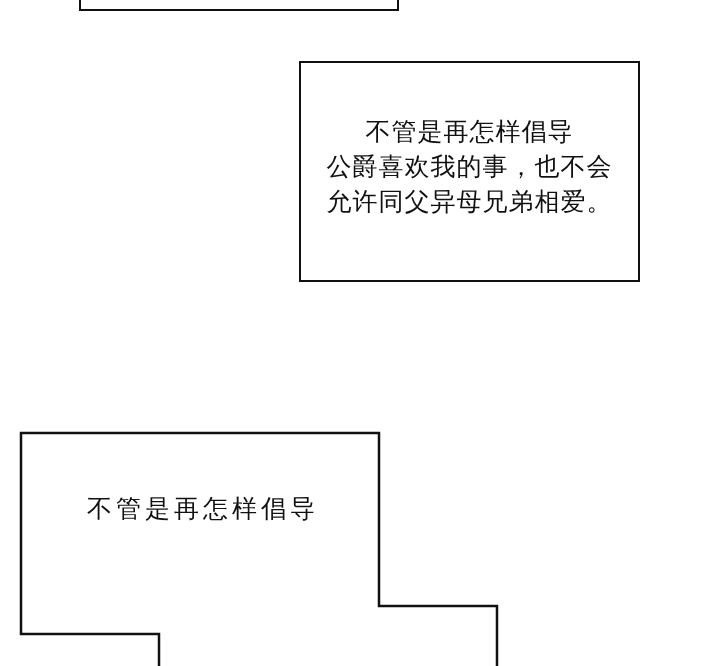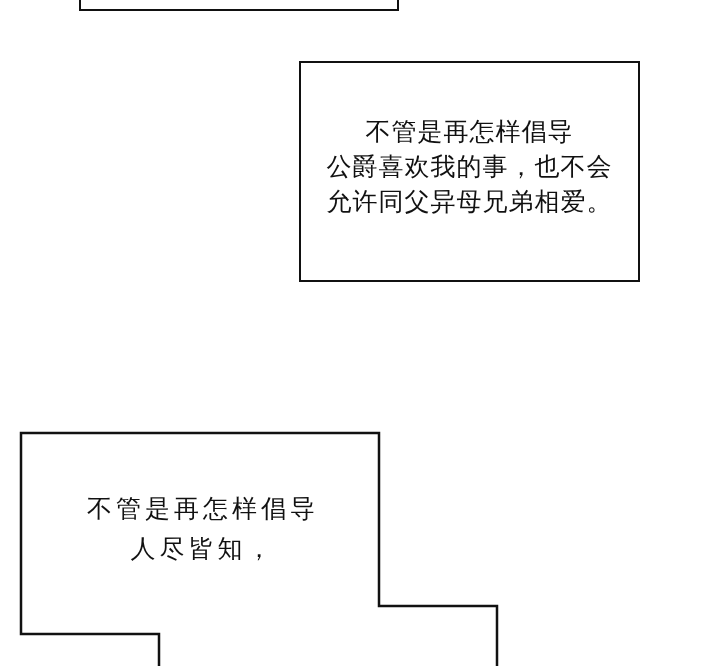--- a/index.html
+++ b/index.html
@@ -26,14 +26,13 @@
   <div>不管是再怎样倡导</div>
   <div>公爵喜欢我的事，也不会</div>
   <div>允许同父异母兄弟相爱。</div>
 </div>
 
 <svg class="stepped" width="720" height="666">
   <path d="M159 668 L159 634 L21 634 L21 433 L379 433 L379 606 L497 606 L497 668" fill="#ffffff" stroke="#111111" stroke-width="2.5"></path>
 </svg>
 <div class="bubble-text" style="left:21px; top:489px; width:364px; line-height:40px; letter-spacing:4px;">
   <div>不管是再怎样倡导</div>
-  <div>人尽皆知，</div>
 </div>
 
 </body></html>

